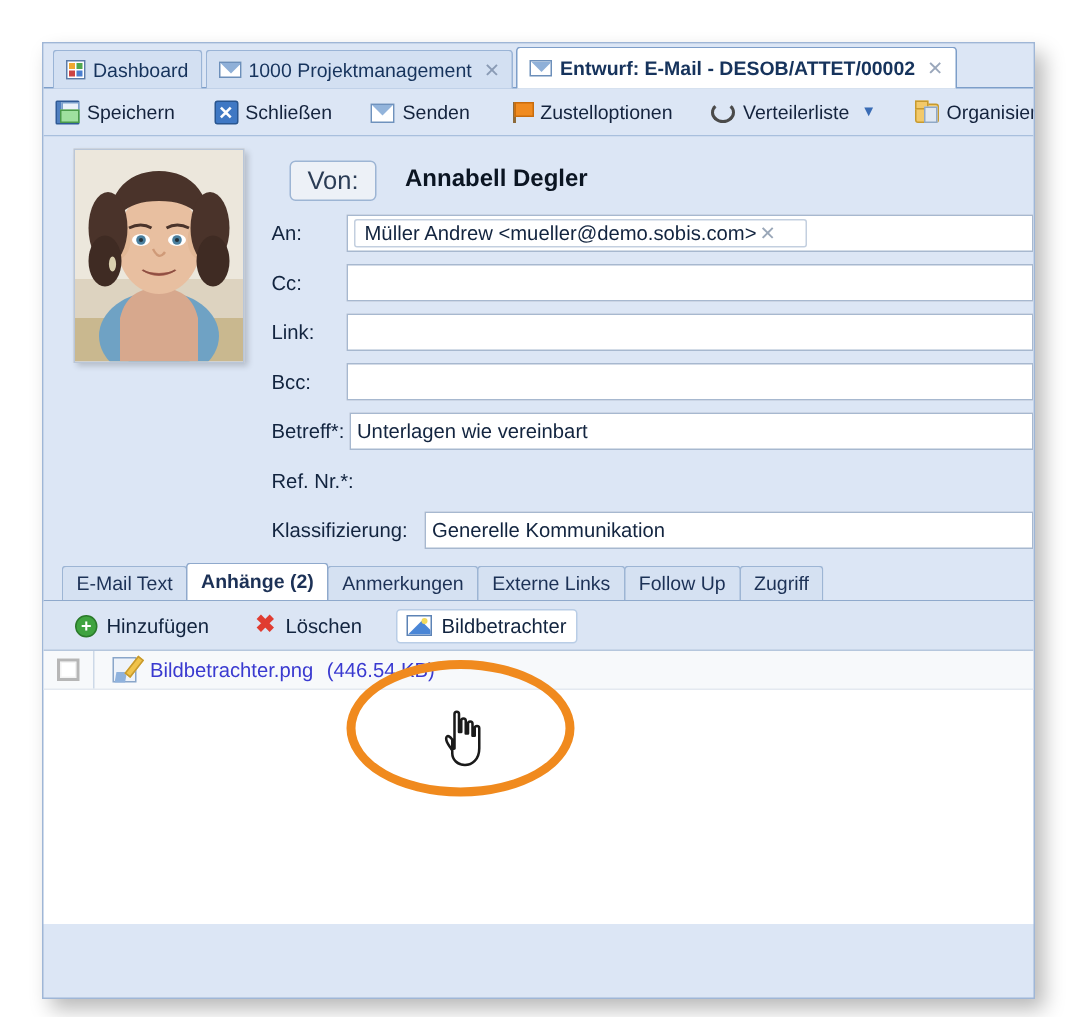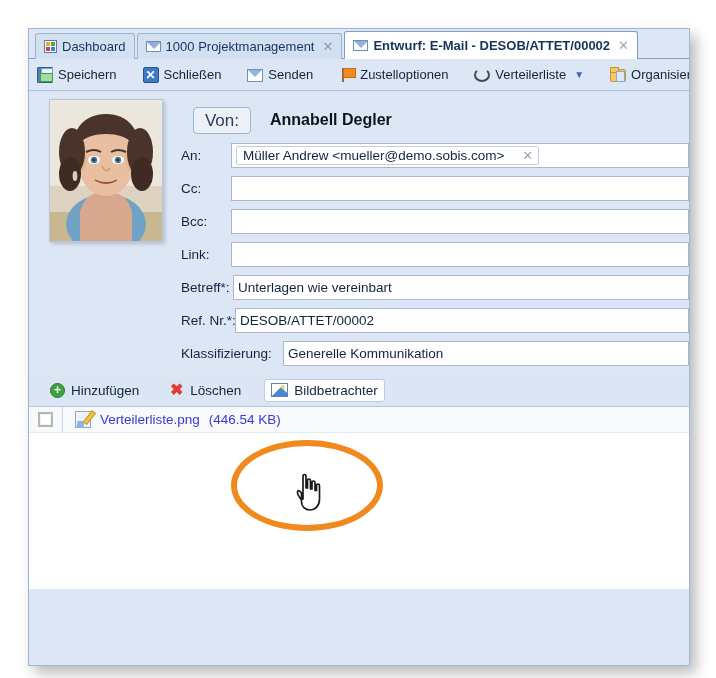--- a/index.html
+++ b/index.html
@@ -203,25 +203,25 @@
     padding: 0 4px;
     font-size: 13.5px;
     color: #12243f;
     overflow: hidden;
     white-space: nowrap;
     min-width: 0;
   }
   .token {
     display: inline-flex;
     align-items: center;
-    gap: 18px;
+    gap: 2px;
     background: #ffffff;
     border: 1px solid #c3cfdf;
     border-radius: 2px;
-    padding: 1px 5px 1px 6px;
+    padding: 1px 20px 1px 6px;
     font-size: 13.5px;
     color: #12243f;
     white-space: nowrap;
   }
   .token .tx { color: #9aa7b8; font-size: 13px; }
 
   
   .lbl-an   { width: 50px; }
   .lbl-cc   { width: 50px; }
   .lbl-bcc  { width: 50px; }
@@ -484,47 +484,54 @@
             </span>
           </div>
         </div>
 
         <div class="frow">
           <div class="flabel lbl-cc">Cc:</div>
           <div class="finput"></div>
         </div>
 
         <div class="frow">
+          <div class="flabel lbl-link">Link:</div>
+          <div class="finput"></div>
+        </div>
+
+        <div class="frow">
           <div class="flabel lbl-bcc">Bcc:</div>
           <div class="finput"></div>
         </div>
 
         <div class="frow">
-          <div class="flabel lbl-link">Link:</div>
-          <div class="finput"></div>
-        </div>
-
-        <div class="frow">
           <div class="flabel lbl-betreff">Betreff*:</div>
           <div class="finput">Unterlagen wie vereinbart</div>
         </div>
 
         <div class="frow">
           <div class="flabel lbl-ref">Ref. Nr.*:</div>
-          <div class="finput">DESOB/ATTET/00002</div>
         </div>
 
         <div class="frow">
           <div class="flabel lbl-klass">Klassifizierung:</div>
           <div class="finput">Generelle Kommunikation</div>
         </div>
 
       </div>
     </div>
 
+    <div class="subtabs">
+      <div class="stab">E-Mail Text</div>
+      <div class="stab active">Anhänge (2)</div>
+      <div class="stab">Anmerkungen</div>
+      <div class="stab">Externe Links</div>
+      <div class="stab">Follow Up</div>
+      <div class="stab">Zugriff</div>
+    </div>
 
     <div class="attpane">
 
       <div class="atttoolbar">
         <div class="atbtn">
           <span class="ic-plus">+</span>
           <span>Hinzufügen</span>
         </div>
         <div class="atbtn">
           <span class="ic-x">✖</span>
@@ -537,21 +544,21 @@
       </div>
 
 
 
       <div class="trow alt">
         <div class="cb-cell">
           <span class="cb"></span>
         </div>
         <div class="file-cell">
           <span class="ic-file"></span>
-          <span class="fname">Verteilerliste.png</span>
+          <span class="fname">Bildbetrachter.png</span>
           <span class="fsize">(446.54 KB)</span>
         </div>
       </div>
 
     </div>
   </div>
 
   <div class="ellipse"></div>
 
   <div class="cursor">

